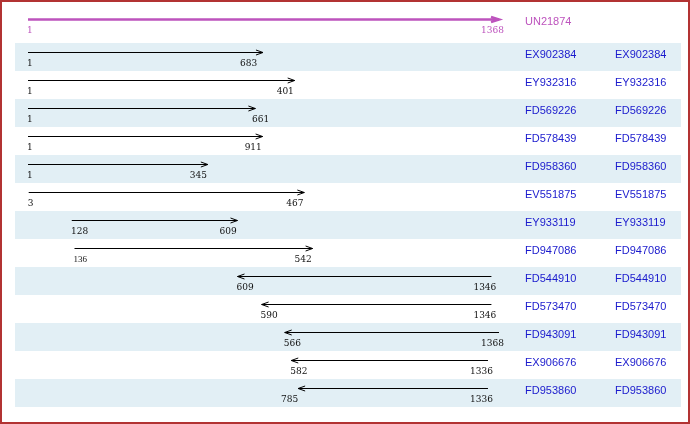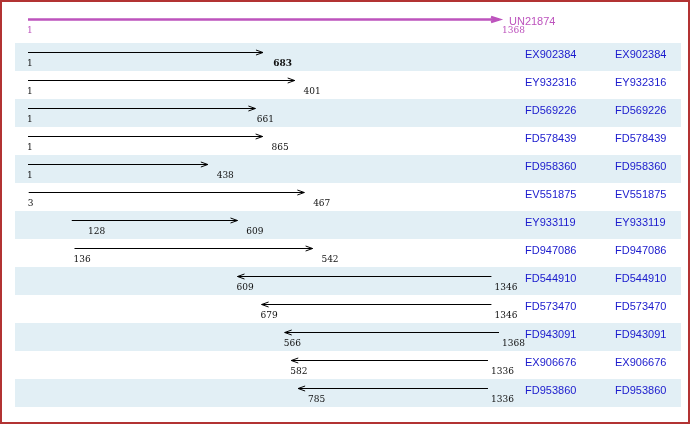--- a/index.html
+++ b/index.html
@@ -8,142 +8,142 @@
     background:#fff; border:2px solid #b23333; overflow:hidden;
     font-family:"Liberation Sans", sans-serif;
   }
   .row { position:absolute; left:0; width:690px; height:28px; }
   .band { position:absolute; left:13px; top:0; width:666px; height:28px; }
   .arrow-svg { position:absolute; left:0; top:0; width:690px; height:28px; }
   .coord {
     position:absolute; top:15px; font-family:"DejaVu Serif", serif;
     font-size:9px; color:#111; white-space:nowrap;
   }
-  .coord.end { width:44px; text-align:right; }
+  .coord.end { width:44px; text-align:left; }
   .acc {
     position:absolute; top:5px; font-size:11px; letter-spacing:0px;
     color:#1a1acd; white-space:nowrap; cursor:pointer; text-decoration:none;
   }
   .ref .coord { color:#bd53bd; }
   .ref .acc { color:#bd53bd; cursor:pointer; }
 </style>
 </head>
 <body>
 
 <div id="frame">
     <div class="row ref" style="top: 8px;">
       <svg class="arrow-svg" viewBox="0 0 690 28">
         <path d="M 26 9.5 L 497 9.5" stroke="#bd53bd" stroke-width="2.5" fill="none"></path>
         <path d="M 489 7 L 497 9.5 L 489 12" stroke="#bd53bd" stroke-width="2.5" fill="none" stroke-linejoin="miter"></path>
       </svg>
       <span class="coord start" style="left: 25px;">1</span>
       <span class="coord end" style="left: 479px;">1368</span>
-      <span class="acc" style="left: 507px;">UN21874</span>
+      <span class="acc" style="left: 523px;">UN21874</span>
     </div>
     <div class="row" style="top: 41px;">
       <div class="band" style="background: rgb(226, 239, 245);"></div>
       <svg class="arrow-svg" viewBox="0 0 690 28">
         <path d="M 26 9.5 L 260.983174835406 9.5" stroke="#000000" stroke-width="1" fill="none"></path>
         <path d="M 253.98317483540598 7 L 260.983174835406 9.5 L 253.98317483540598 12" stroke="#000000" stroke-width="1" fill="none" stroke-linejoin="miter"></path>
       </svg>
       <span class="coord start" style="left: 25px;">1</span>
-      <span class="coord end" style="left: 246px; font-weight: bold;">683</span>
+      <span class="coord end" style="left: 238px;">683</span>
       <span class="acc" style="left: 523px;">EX902384</span>
       <span class="acc" style="left: 613px;">EX902384</span>
     </div>
     <div class="row" style="top: 69px;">
       <svg class="arrow-svg" viewBox="0 0 690 28">
         <path d="M 26 9.5 L 292.68178493050476 9.5" stroke="#000000" stroke-width="1" fill="none"></path>
         <path d="M 285.68178493050476 7 L 292.68178493050476 9.5 L 285.68178493050476 12" stroke="#000000" stroke-width="1" fill="none" stroke-linejoin="miter"></path>
       </svg>
       <span class="coord start" style="left: 25px;">1</span>
       <span class="coord end" style="left: 274.682px;">401</span>
       <span class="acc" style="left: 523px;">EY932316</span>
       <span class="acc" style="left: 613px;">EY932316</span>
     </div>
     <div class="row" style="top: 97px;">
       <div class="band" style="background: rgb(226, 239, 245);"></div>
       <svg class="arrow-svg" viewBox="0 0 690 28">
         <path d="M 26 9.5 L 253.40307242136063 9.5" stroke="#000000" stroke-width="1" fill="none"></path>
         <path d="M 246.40307242136063 7 L 253.40307242136063 9.5 L 246.40307242136063 12" stroke="#000000" stroke-width="1" fill="none" stroke-linejoin="miter"></path>
       </svg>
       <span class="coord start" style="left: 25px;">1</span>
-      <span class="coord end" style="left: 228px;">661</span>
+      <span class="coord end" style="left: 250px;">661</span>
       <span class="acc" style="left: 523px;">FD569226</span>
       <span class="acc" style="left: 613px;">FD569226</span>
     </div>
     <div class="row" style="top: 125px;">
       <svg class="arrow-svg" viewBox="0 0 690 28">
         <path d="M 26 9.5 L 260.63862472567666 9.5" stroke="#000000" stroke-width="1" fill="none"></path>
         <path d="M 253.63862472567666 7 L 260.63862472567666 9.5 L 253.63862472567666 12" stroke="#000000" stroke-width="1" fill="none" stroke-linejoin="miter"></path>
       </svg>
       <span class="coord start" style="left: 25px;">1</span>
-      <span class="coord end" style="left: 242.639px;">865</span>
+      <span class="coord end" style="left: 242.639px;">911</span>
       <span class="acc" style="left: 523px;">FD578439</span>
       <span class="acc" style="left: 613px;">FD578439</span>
     </div>
     <div class="row" style="top: 153px;">
       <div class="band" style="background: rgb(226, 239, 245);"></div>
       <svg class="arrow-svg" viewBox="0 0 690 28">
         <path d="M 26 9.5 L 205.8551572787125 9.5" stroke="#000000" stroke-width="1" fill="none"></path>
         <path d="M 198.8551572787125 7 L 205.8551572787125 9.5 L 198.8551572787125 12" stroke="#000000" stroke-width="1" fill="none" stroke-linejoin="miter"></path>
       </svg>
       <span class="coord start" style="left: 25px;">1</span>
-      <span class="coord end" style="left: 187.855px;">438</span>
+      <span class="coord end" style="left: 187.855px;">345</span>
       <span class="acc" style="left: 523px;">FD958360</span>
       <span class="acc" style="left: 613px;">FD958360</span>
     </div>
     <div class="row" style="top: 181px;">
       <svg class="arrow-svg" viewBox="0 0 690 28">
         <path d="M 26.68910021945867 9.5 L 302.3291880029261 9.5" stroke="#000000" stroke-width="1" fill="none"></path>
         <path d="M 295.3291880029261 7 L 302.3291880029261 9.5 L 295.3291880029261 12" stroke="#000000" stroke-width="1" fill="none" stroke-linejoin="miter"></path>
       </svg>
       <span class="coord start" style="left: 25.6891px;">3</span>
       <span class="coord end" style="left: 284.329px;">467</span>
       <span class="acc" style="left: 523px;">EV551875</span>
       <span class="acc" style="left: 613px;">EV551875</span>
     </div>
     <div class="row" style="top: 209px;">
       <div class="band" style="background: rgb(226, 239, 245);"></div>
       <svg class="arrow-svg" viewBox="0 0 690 28">
         <path d="M 69.75786393562547 9.5 L 235.48646671543526 9.5" stroke="#000000" stroke-width="1" fill="none"></path>
         <path d="M 228.48646671543526 7 L 235.48646671543526 9.5 L 228.48646671543526 12" stroke="#000000" stroke-width="1" fill="none" stroke-linejoin="miter"></path>
       </svg>
-      <span class="coord start" style="left: 86px;">128</span>
+      <span class="coord start" style="left: 69px;">128</span>
       <span class="coord end" style="left: 217.486px;">609</span>
       <span class="acc" style="left: 523px;">EY933119</span>
       <span class="acc" style="left: 613px;">EY933119</span>
     </div>
     <div class="row" style="top: 237px;">
       <svg class="arrow-svg" viewBox="0 0 690 28">
         <path d="M 72.51426481346013 9.5 L 310.5983906364301 9.5" stroke="#000000" stroke-width="1" fill="none"></path>
         <path d="M 303.5983906364301 7 L 310.5983906364301 9.5 L 303.5983906364301 12" stroke="#000000" stroke-width="1" fill="none" stroke-linejoin="miter"></path>
       </svg>
-      <span class="coord start" style="left: 71.5143px;">136</span>
+      <span class="coord start" style="left: 71.5143px; font-family: Liberation Serif, serif;">136</span>
       <span class="coord end" style="left: 292.598px;">542</span>
       <span class="acc" style="left: 523px;">FD947086</span>
       <span class="acc" style="left: 613px;">FD947086</span>
     </div>
     <div class="row" style="top: 265px;">
       <div class="band" style="background: rgb(226, 239, 245);"></div>
       <svg class="arrow-svg" viewBox="0 0 690 28">
         <path d="M 235.48646671543526 9.5 L 489.41989758595463 9.5" stroke="#000000" stroke-width="1" fill="none"></path>
         <path d="M 242.48646671543526 7 L 235.48646671543526 9.5 L 242.48646671543526 12" stroke="#000000" stroke-width="1" fill="none" stroke-linejoin="miter"></path>
       </svg>
       <span class="coord start" style="left: 234.486px;">609</span>
       <span class="coord end" style="left: 471.42px;">1346</span>
       <span class="acc" style="left: 523px;">FD544910</span>
       <span class="acc" style="left: 613px;">FD544910</span>
     </div>
     <div class="row" style="top: 293px;">
       <svg class="arrow-svg" viewBox="0 0 690 28">
         <path d="M 259.60497439648867 9.5 L 489.41989758595463 9.5" stroke="#000000" stroke-width="1" fill="none"></path>
         <path d="M 266.60497439648867 7 L 259.60497439648867 9.5 L 266.60497439648867 12" stroke="#000000" stroke-width="1" fill="none" stroke-linejoin="miter"></path>
       </svg>
-      <span class="coord start" style="left: 258.605px;">679</span>
+      <span class="coord start" style="left: 258.605px;">590</span>
       <span class="coord end" style="left: 471.42px;">1346</span>
       <span class="acc" style="left: 523px;">FD573470</span>
       <span class="acc" style="left: 613px;">FD573470</span>
     </div>
     <div class="row" style="top: 321px;">
       <div class="band" style="background: rgb(226, 239, 245);"></div>
       <svg class="arrow-svg" viewBox="0 0 690 28">
         <path d="M 282.68983174835404 9.5 L 497 9.5" stroke="#000000" stroke-width="1" fill="none"></path>
         <path d="M 289.68983174835404 7 L 282.68983174835404 9.5 L 289.68983174835404 12" stroke="#000000" stroke-width="1" fill="none" stroke-linejoin="miter"></path>
       </svg>
@@ -161,18 +161,18 @@
       <span class="coord end" style="left: 467.974px;">1336</span>
       <span class="acc" style="left: 523px;">EX906676</span>
       <span class="acc" style="left: 613px;">EX906676</span>
     </div>
     <div class="row" style="top: 377px;">
       <div class="band" style="background: rgb(226, 239, 245);"></div>
       <svg class="arrow-svg" viewBox="0 0 690 28">
         <path d="M 296.1272860277981 9.5 L 485.9743964886613 9.5" stroke="#000000" stroke-width="1" fill="none"></path>
         <path d="M 303.1272860277981 7 L 296.1272860277981 9.5 L 303.1272860277981 12" stroke="#000000" stroke-width="1" fill="none" stroke-linejoin="miter"></path>
       </svg>
-      <span class="coord start" style="left: 306px;">785</span>
+      <span class="coord start" style="left: 279px;">785</span>
       <span class="coord end" style="left: 467.974px;">1336</span>
       <span class="acc" style="left: 523px;">FD953860</span>
       <span class="acc" style="left: 613px;">FD953860</span>
     </div>
   </div>
 
 </body></html>

